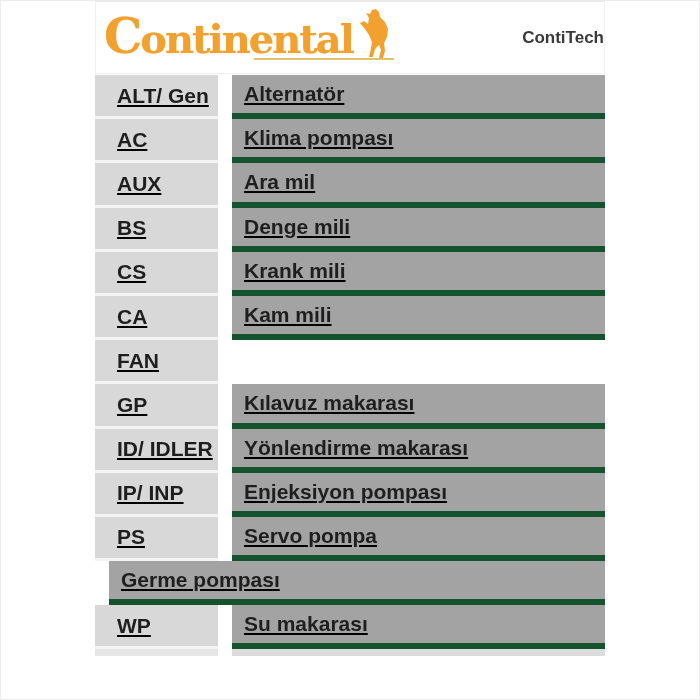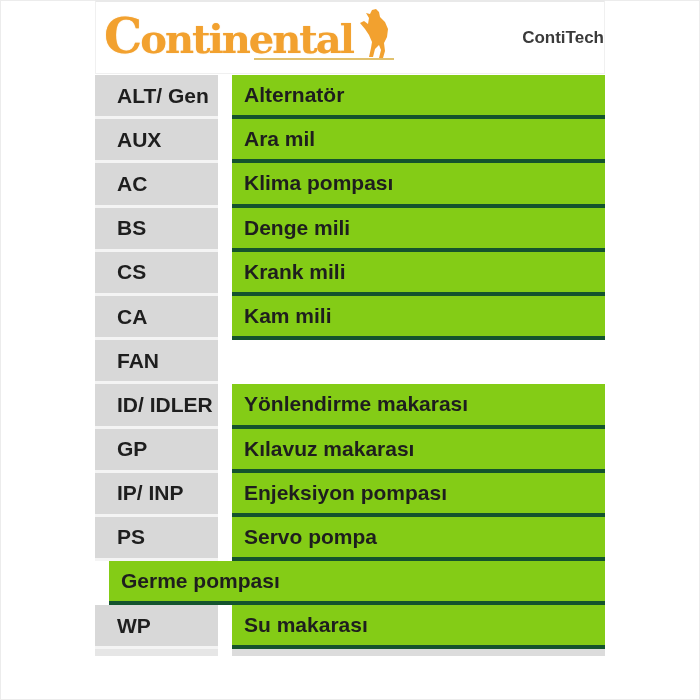--- a/index.html
+++ b/index.html
@@ -74,20 +74,21 @@
     color: #3a3a3a;
     margin-right: 0;
     letter-spacing: 0;
   }
   
   .legend-table {
     position: absolute;
     top: 75px;
     left: 0;
     width: 510px;
+    text-decoration: underline;
   }
   .row {
     display: flex;
     height: 44.2px;
   }
   .code-cell {
     width: 123px;
     box-sizing: border-box;
     background: #d8d8d8;
     border-bottom: 3px solid #f4f4f4;
@@ -99,22 +100,22 @@
     color: #1e1e1e;
     white-space: nowrap;
   }
   .gap-cell {
     width: 14px;
     background: #ffffff;
   }
   .desc-cell {
     flex: 1;
     box-sizing: border-box;
-    background: #84cc16;
-    border-bottom: 4px solid #14532d;
+    background: #a3a3a3;
+    border-bottom: 6px solid #14532d;
     display: flex;
     align-items: center;
     padding-left: 12px;
     font-size: 21px;
     font-weight: bold;
     color: #1e1e1e;
     white-space: nowrap;
     text-align: center;
   }
   
@@ -144,57 +145,57 @@
     </div>
 
     <div class="legend-table">
 
       <div class="row">
           <div class="code-cell">ALT/ Gen</div>
           <div class="gap-cell"></div>
           <div class="desc-cell">Alternatör</div>
         </div>
         <div class="row">
+          <div class="code-cell">AC</div>
+          <div class="gap-cell"></div>
+          <div class="desc-cell">Klima pompası</div>
+        </div>
+        <div class="row">
           <div class="code-cell">AUX</div>
           <div class="gap-cell"></div>
           <div class="desc-cell">Ara mil</div>
         </div>
         <div class="row">
-          <div class="code-cell">AC</div>
-          <div class="gap-cell"></div>
-          <div class="desc-cell">Klima pompası</div>
-        </div>
-        <div class="row">
           <div class="code-cell">BS</div>
           <div class="gap-cell"></div>
           <div class="desc-cell">Denge mili</div>
         </div>
         <div class="row">
           <div class="code-cell">CS</div>
           <div class="gap-cell"></div>
           <div class="desc-cell">Krank mili</div>
         </div>
         <div class="row">
           <div class="code-cell">CA</div>
           <div class="gap-cell"></div>
           <div class="desc-cell">Kam mili</div>
         </div>
         <div class="row">
           <div class="code-cell">FAN</div>
           <div class="gap-cell"></div>
         </div>
         <div class="row">
+          <div class="code-cell">GP</div>
+          <div class="gap-cell"></div>
+          <div class="desc-cell">Kılavuz makarası</div>
+        </div>
+        <div class="row">
           <div class="code-cell">ID/ IDLER</div>
           <div class="gap-cell"></div>
           <div class="desc-cell">Yönlendirme makarası</div>
-        </div>
-        <div class="row">
-          <div class="code-cell">GP</div>
-          <div class="gap-cell"></div>
-          <div class="desc-cell">Kılavuz makarası</div>
         </div>
         <div class="row">
           <div class="code-cell">IP/ INP</div>
           <div class="gap-cell"></div>
           <div class="desc-cell">Enjeksiyon pompası</div>
         </div>
         <div class="row">
           <div class="code-cell">PS</div>
           <div class="gap-cell"></div>
           <div class="desc-cell">Servo pompa</div>

